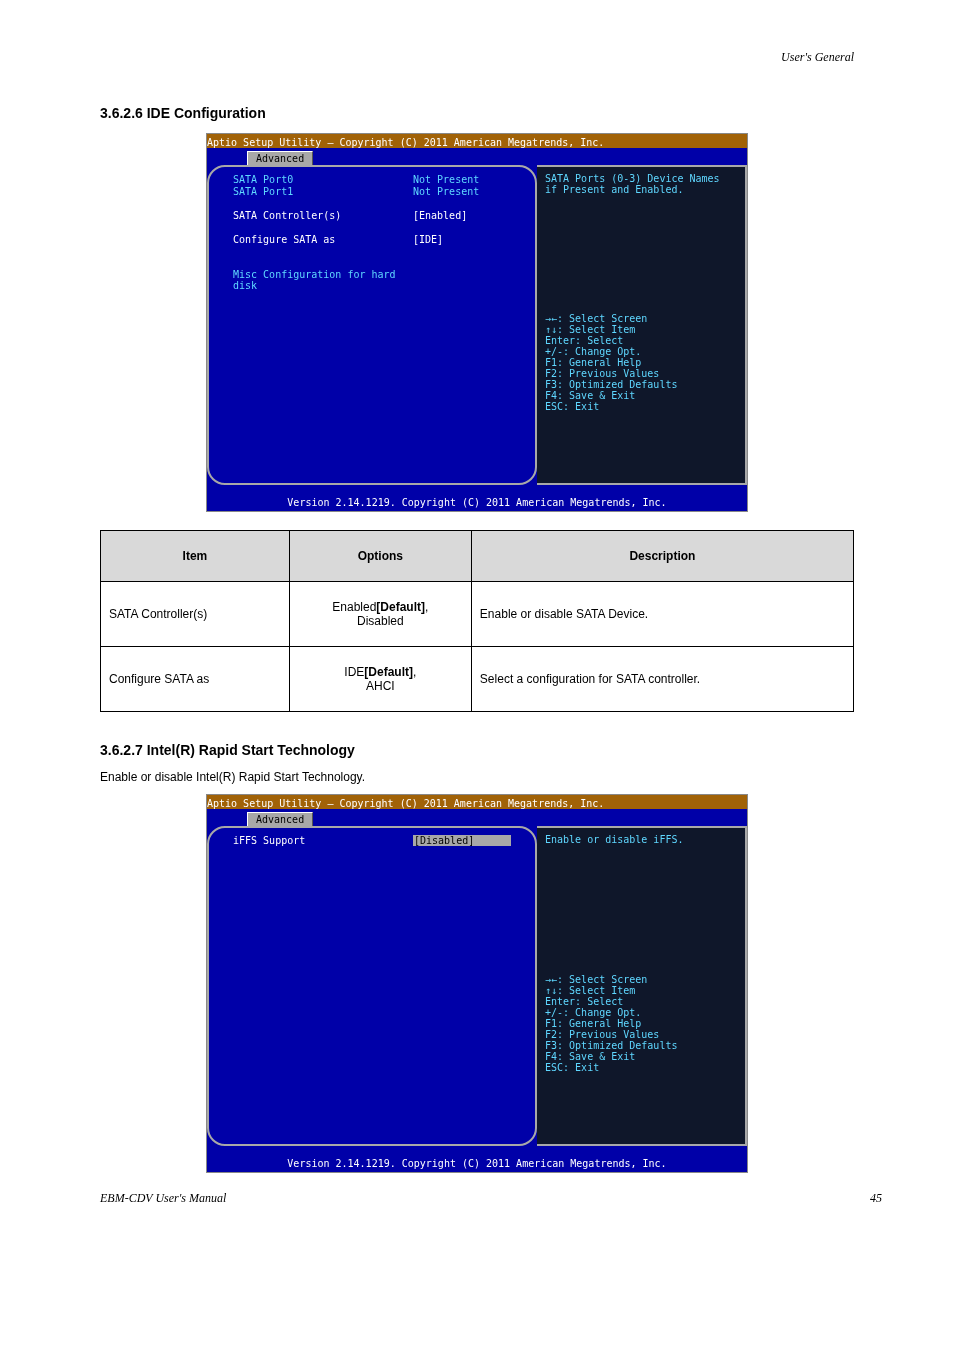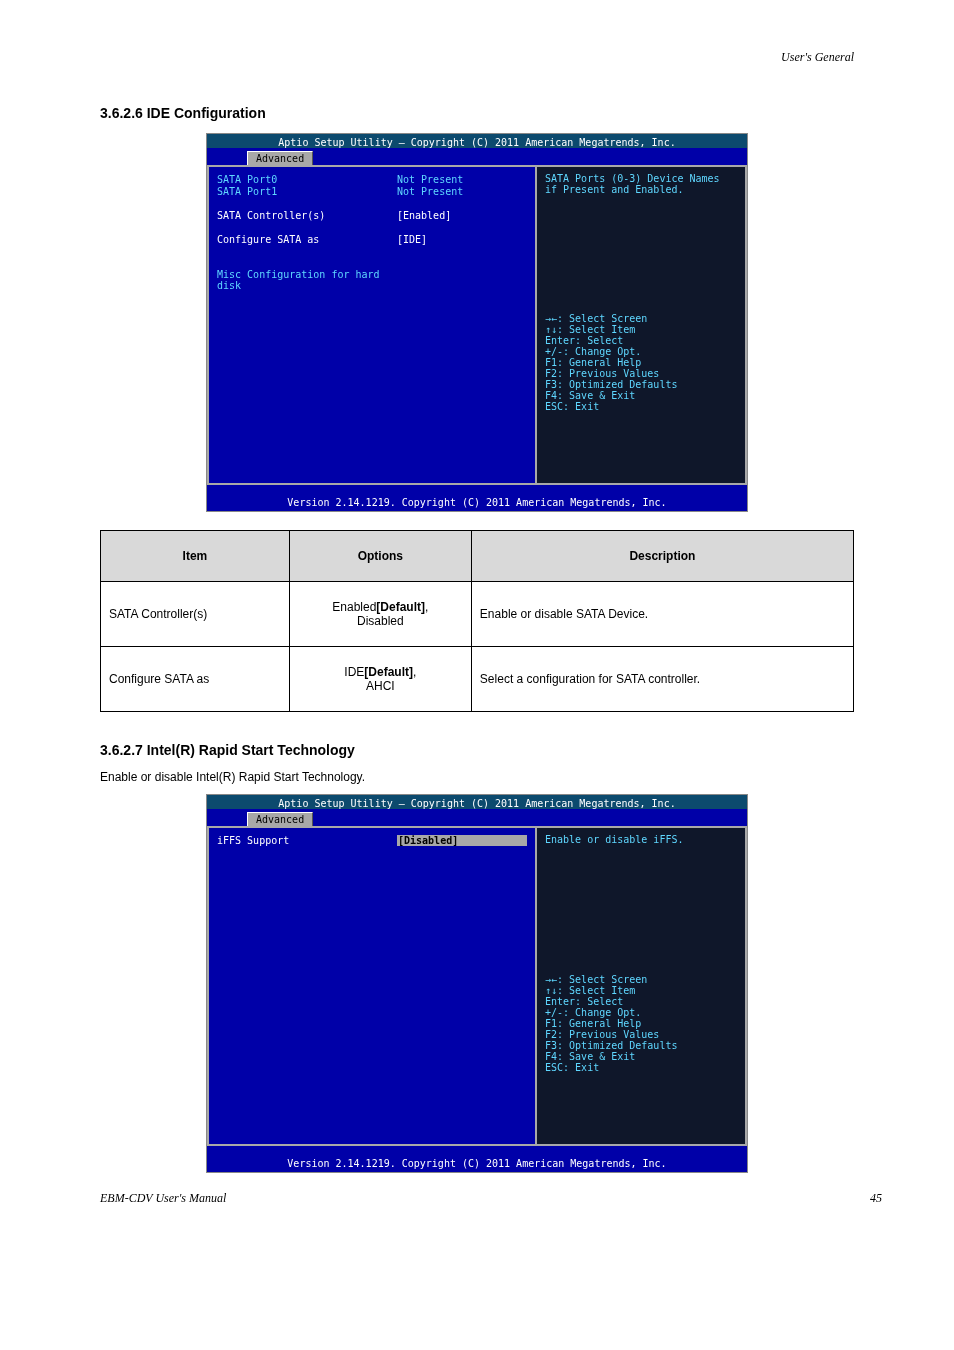--- a/index.html
+++ b/index.html
@@ -45,23 +45,22 @@
     width: 540px;
     margin: 10px auto 18px auto;
     background: #0000a8;
     font-family: "Lucida Console", Monaco, monospace;
     font-size: 10px;
     color: #fff;
     border: 1px solid #888;
     position: relative;
   }
   .bios-header {
-    background: #0c4a6e;
+    background: #a16207;
     color: #fff;
-    text-align: center;
     padding: 3px 0 0 0;
     font-size: 10px;
   }
   .bios-tabs {
     display: flex;
     padding-left: 40px;
     margin-top: 3px;
   }
   .bios-tab {
     background: #a8a8a8;
@@ -77,23 +76,24 @@
     background: #0000a8;
     min-height: 320px;
   }
   .bios-left {
     flex: 0 0 330px;
     background: #0000a8;
     border-top: 2px solid #a8a8a8;
     border-right: 2px solid #a8a8a8;
     border-left: 2px solid #a8a8a8;
     border-bottom: 2px solid #a8a8a8;
-    padding: 6px 8px;
+    padding: 6px 24px;
     box-sizing: border-box;
     color: #5fd7ff;
+    border-radius: 18px;
   }
   .bios-right {
     flex: 1;
     background: #0f172a;
     border-top: 2px solid #a8a8a8;
     border-right: 2px solid #a8a8a8;
     border-bottom: 2px solid #a8a8a8;
     padding: 6px 8px;
     box-sizing: border-box;
     color: #5fd7ff;
@@ -101,21 +101,21 @@
     flex-direction: column;
   }
   .bios-left-row {
     display: flex;
     margin: 1px 0;
   }
   .bios-left-row .lbl { flex: 0 0 180px; }
   .bios-left-row .val { flex: 1; }
   .bios-white { color: #fff; }
   .bios-cyan { color: #5fd7ff; }
-  .bios-sel { background: #a8a8a8; color: #000; padding: 0 1px; font-weight: bold; }
+  .bios-sel { background: #a8a8a8; color: #000; padding: 0 1px; }
   .bios-spacer { height: 11px; }
   .bios-help-top { color: #5fd7ff; min-height: 140px; }
   .bios-help-bottom { color: #5fd7ff; }
   .bios-footer {
     background: #0000a8;
     color: #fff;
     text-align: center;
     padding: 12px 0 3px 0;
     font-size: 10px;
   }

